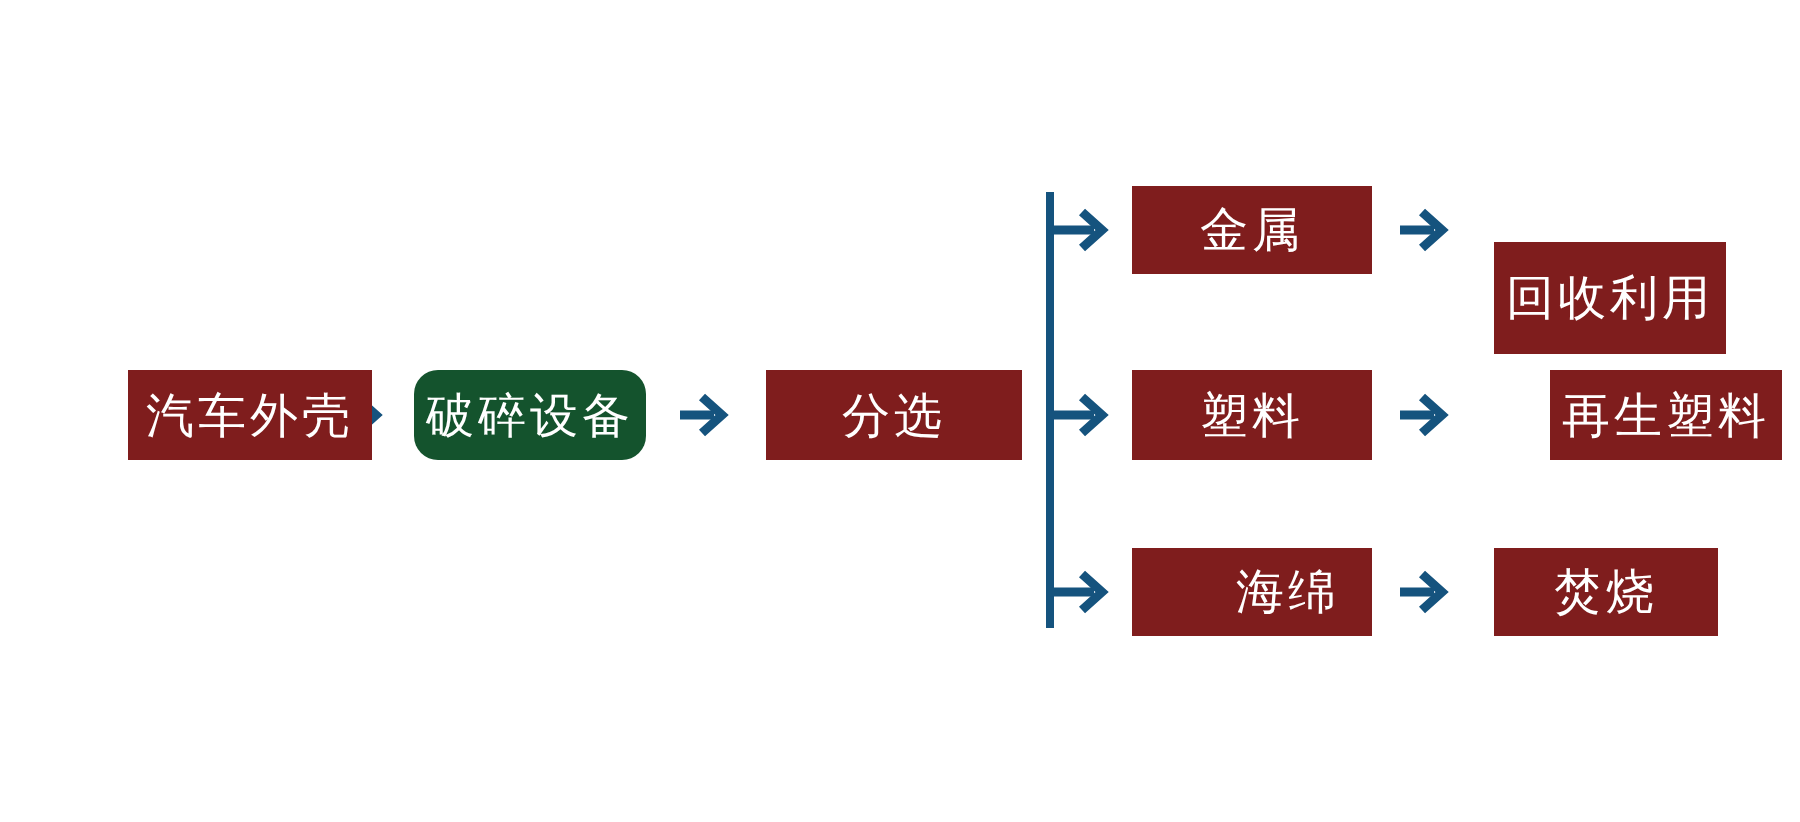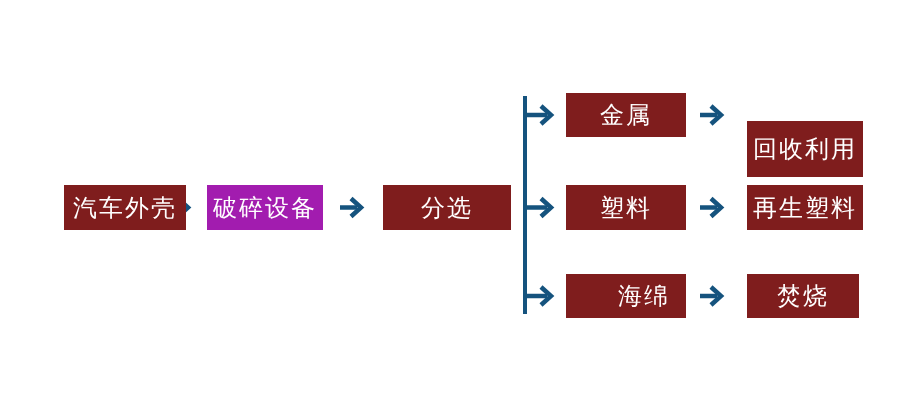--- a/index.html
+++ b/index.html
@@ -13,35 +13,35 @@
   .node{
     position:absolute;
     display:flex;align-items:center;justify-content:center;
     background:#7f1d1d;
     color:#ffffff;
     font-size:24px;
     letter-spacing:2px;
     white-space:nowrap;
     box-sizing:border-box;
   }
-  .node.red{background:#a21caf;}
+  .node.red{background:#14532d;border-radius:12px;}
 
   
   .n-car{left:32px;top:185px;width:122px;height:45px;margin-left:32px;}
   .n-crush{left:207px;top:185px;width:116px;height:45px;}
   .n-sort{left:383px;top:185px;width:128px;height:45px;}
 
   
   .n-metal{left:566px;top:93px;width:120px;height:44px;}
   .n-plastic{left:566px;top:185px;width:120px;height:45px;text-align:right;}
   .n-sponge{left:566px;top:274px;width:120px;height:44px;padding-left:36px;}
 
   
   .n-recycle{left:747px;top:93px;width:116px;height:56px;margin-top:28px;}
-  .n-replast{left:747px;top:185px;width:116px;height:45px;}
+  .n-replast{left:775px;top:185px;width:116px;height:45px;}
   .n-burn{left:747px;top:274px;width:112px;height:44px;}
 
   .connectors{
     position:absolute;left:0;top:0;width:900px;height:411px;
     pointer-events:none;
   }
   .stroke{
     stroke:#15537e;
     fill:none;
     stroke-width:4.5;

